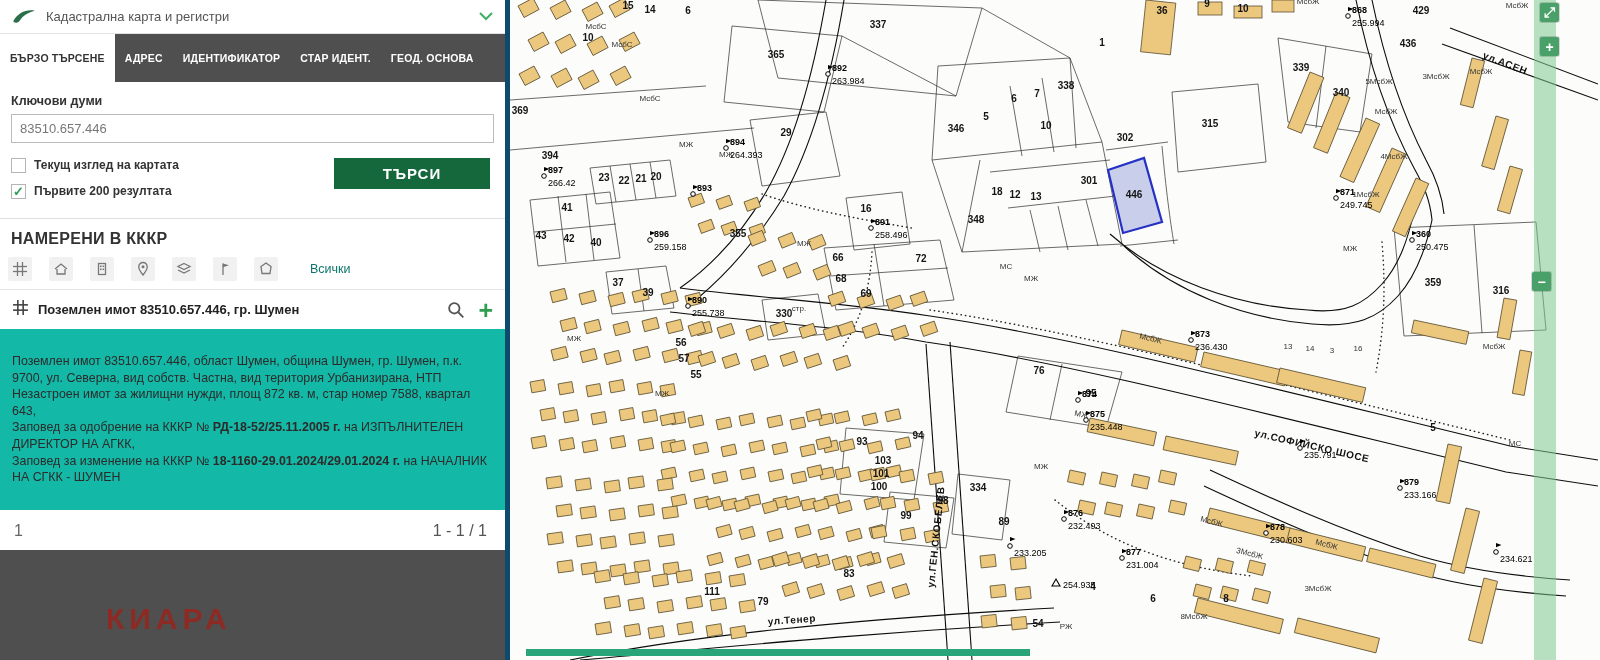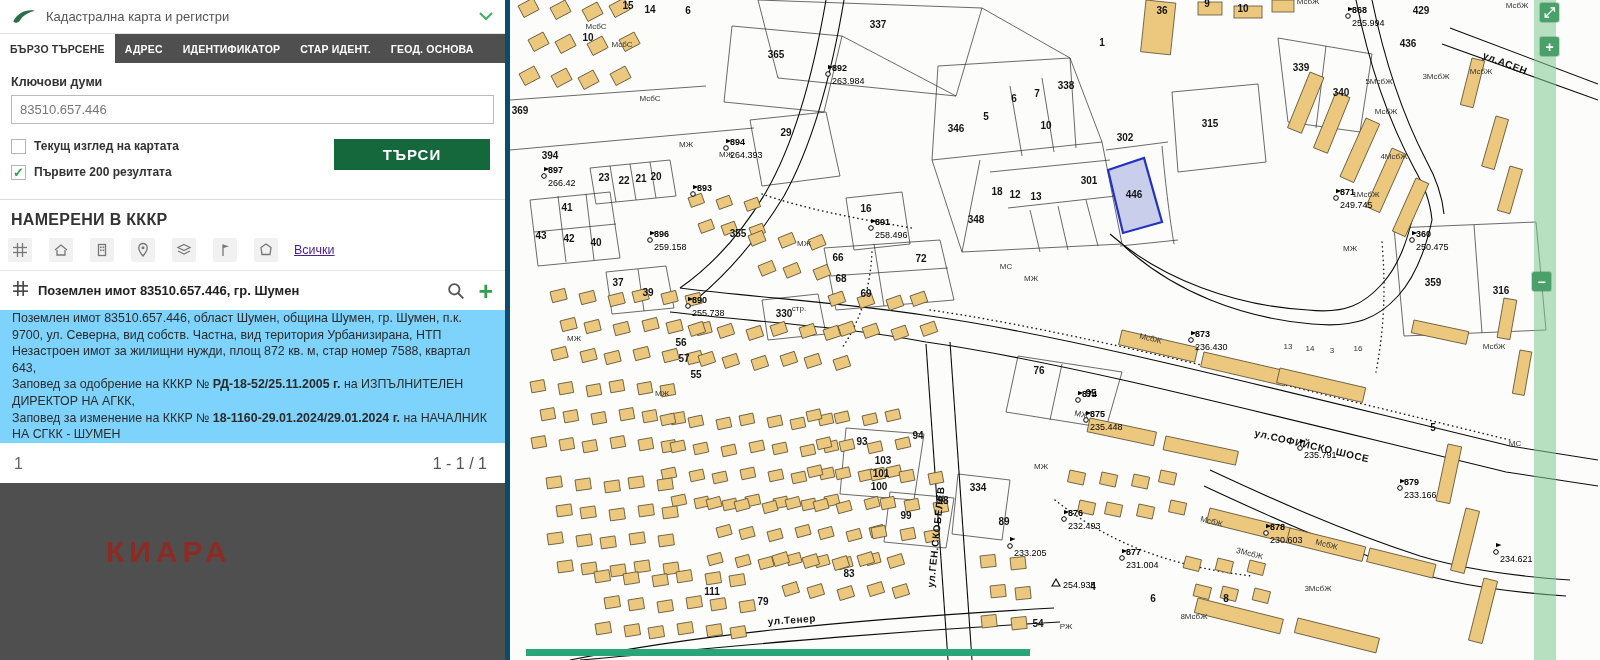--- a/index.html
+++ b/index.html
@@ -6,43 +6,43 @@
   body{width:1600px;height:660px;overflow:hidden;font-family:"Liberation Sans",sans-serif;background:#fff;position:relative;}
   .app{display:flex;width:1600px;height:660px;}
 
   
   .panel{width:510px;min-width:510px;height:660px;display:flex;flex-direction:column;background:#fff;border-right:5px solid #0c4a6e;box-sizing:border-box;}
   .hdr{height:33px;display:flex;align-items:center;padding:0 12px;border-bottom:1px solid #e2e2e2;}
   .hdr .logo{display:inline-flex;margin-right:10px;}
   .hdr .title{font-size:13px;color:#555;}
   .hdr .chev{margin-left:auto;display:inline-flex;cursor:pointer;}
 
-  .tabs{height:29px;background:#4f4f4f;display:flex;align-items:stretch;}
+  .tabs{height:48px;background:#4f4f4f;display:flex;align-items:stretch;}
   .tab{display:flex;align-items:center;padding:0 10px;font-size:10.5px;font-weight:700;color:#fff;letter-spacing:.2px;cursor:pointer;white-space:nowrap;}
   .tab.active{background:#fff;color:#333;}
 
   .content{display:flex;flex-direction:column;}
   .kw{display:block;margin:12px 0 6px 11px;font-size:12.5px;font-weight:700;color:#333;}
   .kwi{display:block;margin:0 11px;width:calc(100% - 40px);height:27px;border:1px solid #bbb;padding:0 8px;font-size:13px;color:#777;font-family:"Liberation Sans",sans-serif;outline:none;}
   .row2{display:flex;margin:15px 15px 0 11px;justify-content:space-between;align-items:flex-start;}
   .chk{display:flex;gap:8px;margin-bottom:11px;cursor:pointer;}
   .chk .box{width:15px;height:15px;border:1px solid #b5b5b5;background:#fff;display:inline-flex;align-items:center;justify-content:center;font-size:13px;font-weight:700;color:#2f9e57;box-sizing:border-box;}
   .chk .lab{font-size:12px;font-weight:700;color:#333;}
   .search-btn{width:156px;height:31px;background:#15683c;color:#fff;border:none;font-size:15px;font-weight:700;letter-spacing:1px;cursor:pointer;font-family:"Liberation Sans",sans-serif;}
   .sep{border-top:1px solid #ddd;margin-top:8px;}
   .found-title{margin:11px 0 0 11px;font-size:16px;font-weight:700;color:#333;letter-spacing:.3px;}
   .icon-row{display:flex;align-items:center;margin:9px 12px 8px 8px;}
   .fics{display:flex;align-items:center;gap:17px;}
   .fic{width:24px;height:24px;display:inline-flex;align-items:center;justify-content:center;background:#f1f1f1;border-radius:2px;cursor:pointer;}
-  .vsichki{margin-left:16px;font-size:12.5px;color:#4c1d95;text-decoration:underline;}
+  .vsichki{margin-left:32px;font-size:12.5px;color:#0f766e;}
   .result-row{border-top:1px solid #e6e6e6;padding:9px 12px;display:flex;align-items:center;gap:9px;}
   .result-title{font-size:13px;font-weight:700;color:#222;text-align:center;}
   .locate{margin-left:auto;display:inline-flex;cursor:pointer;}
   .addplus{font-size:25px;font-weight:700;color:#2f9e4f;line-height:18px;cursor:pointer;margin-left:4px;}
-  .info-box{background:#7dd3fc;padding:0 12px;font-size:12.4px;line-height:1.34;color:#2b2b2b;white-space:pre-wrap;}
+  .info-box{background:#14b8a6;padding:24px 12px;font-size:12.4px;line-height:1.34;color:#2b2b2b;white-space:pre-wrap;}
   .info-box .b{font-weight:700;}
   .pager{display:flex;justify-content:space-between;align-items:center;padding:12px 18px 10px 14px;}
   .pnum{font-size:16px;color:#666;}
   .pcount{font-size:16px;color:#555;}
   footer{flex:1;background:#4f4f4f;position:relative;}
   .brand{position:absolute;left:106px;top:52px;font-size:30px;font-weight:700;letter-spacing:5px;color:#8e2a24;}
 
   
   .map{position:relative;flex:1;height:660px;background:#fcfcfa;}
   #map-svg{display:block;width:1088px;height:660px;background:#fcfcfa;font-family:"Liberation Sans",sans-serif;}

